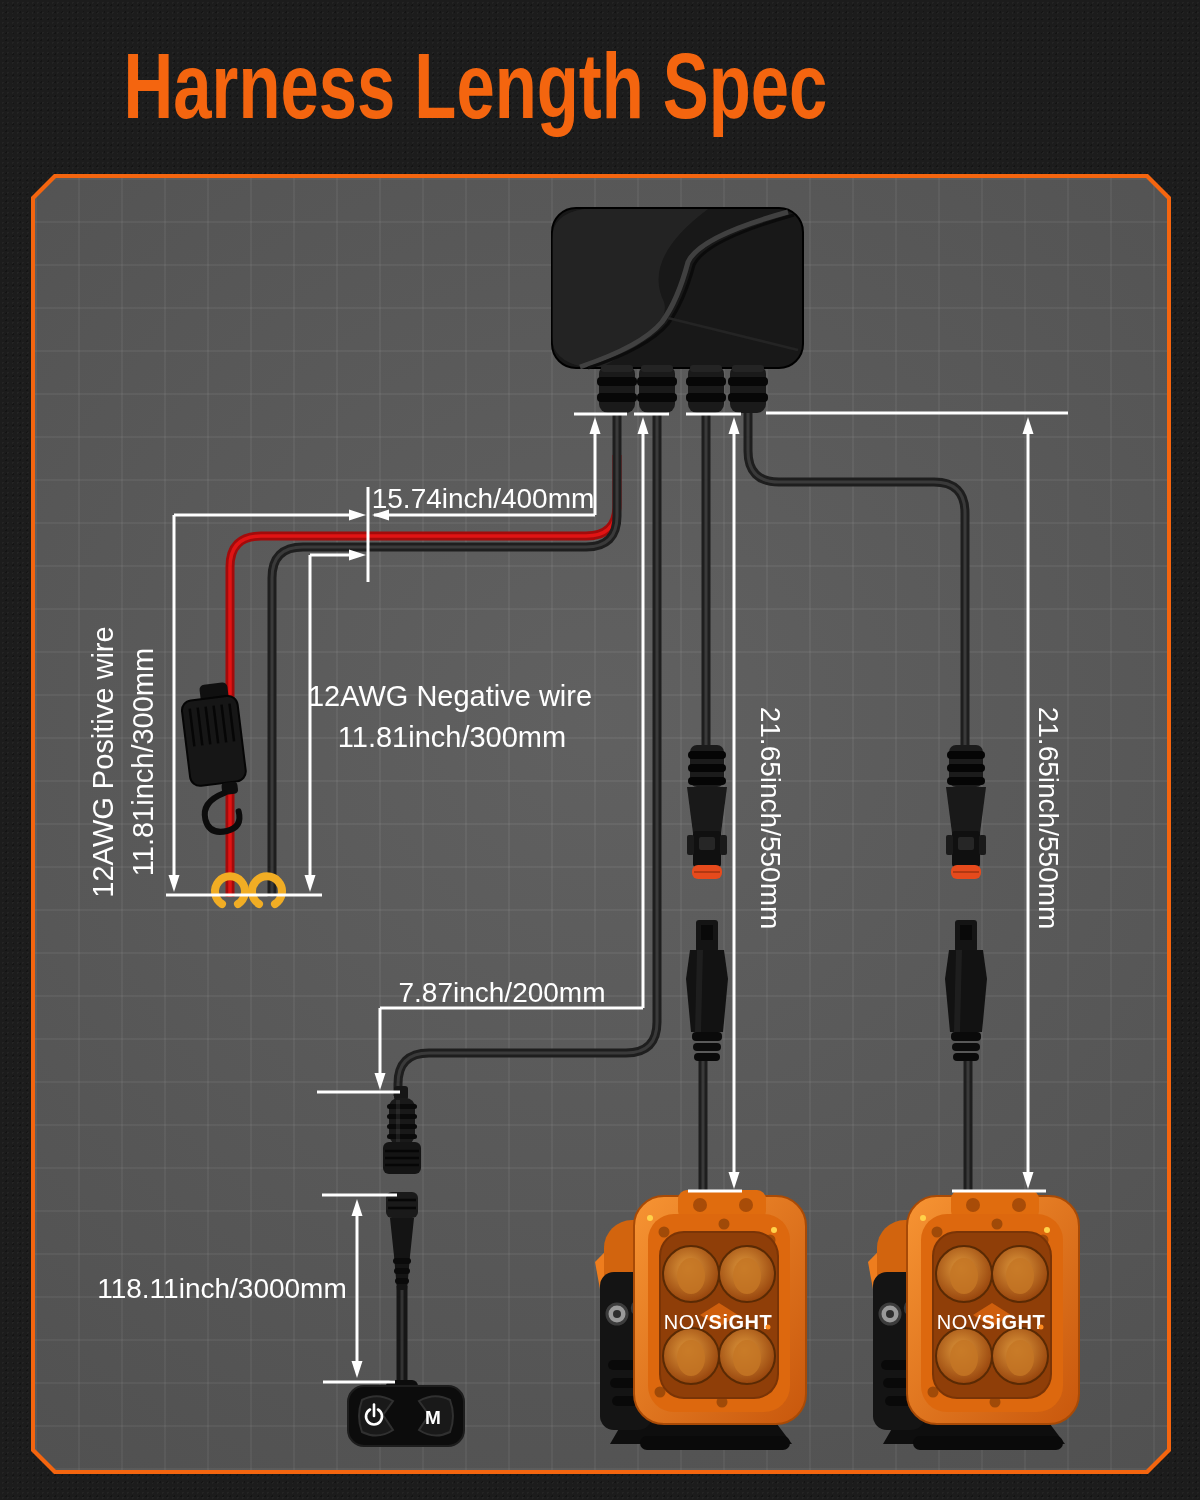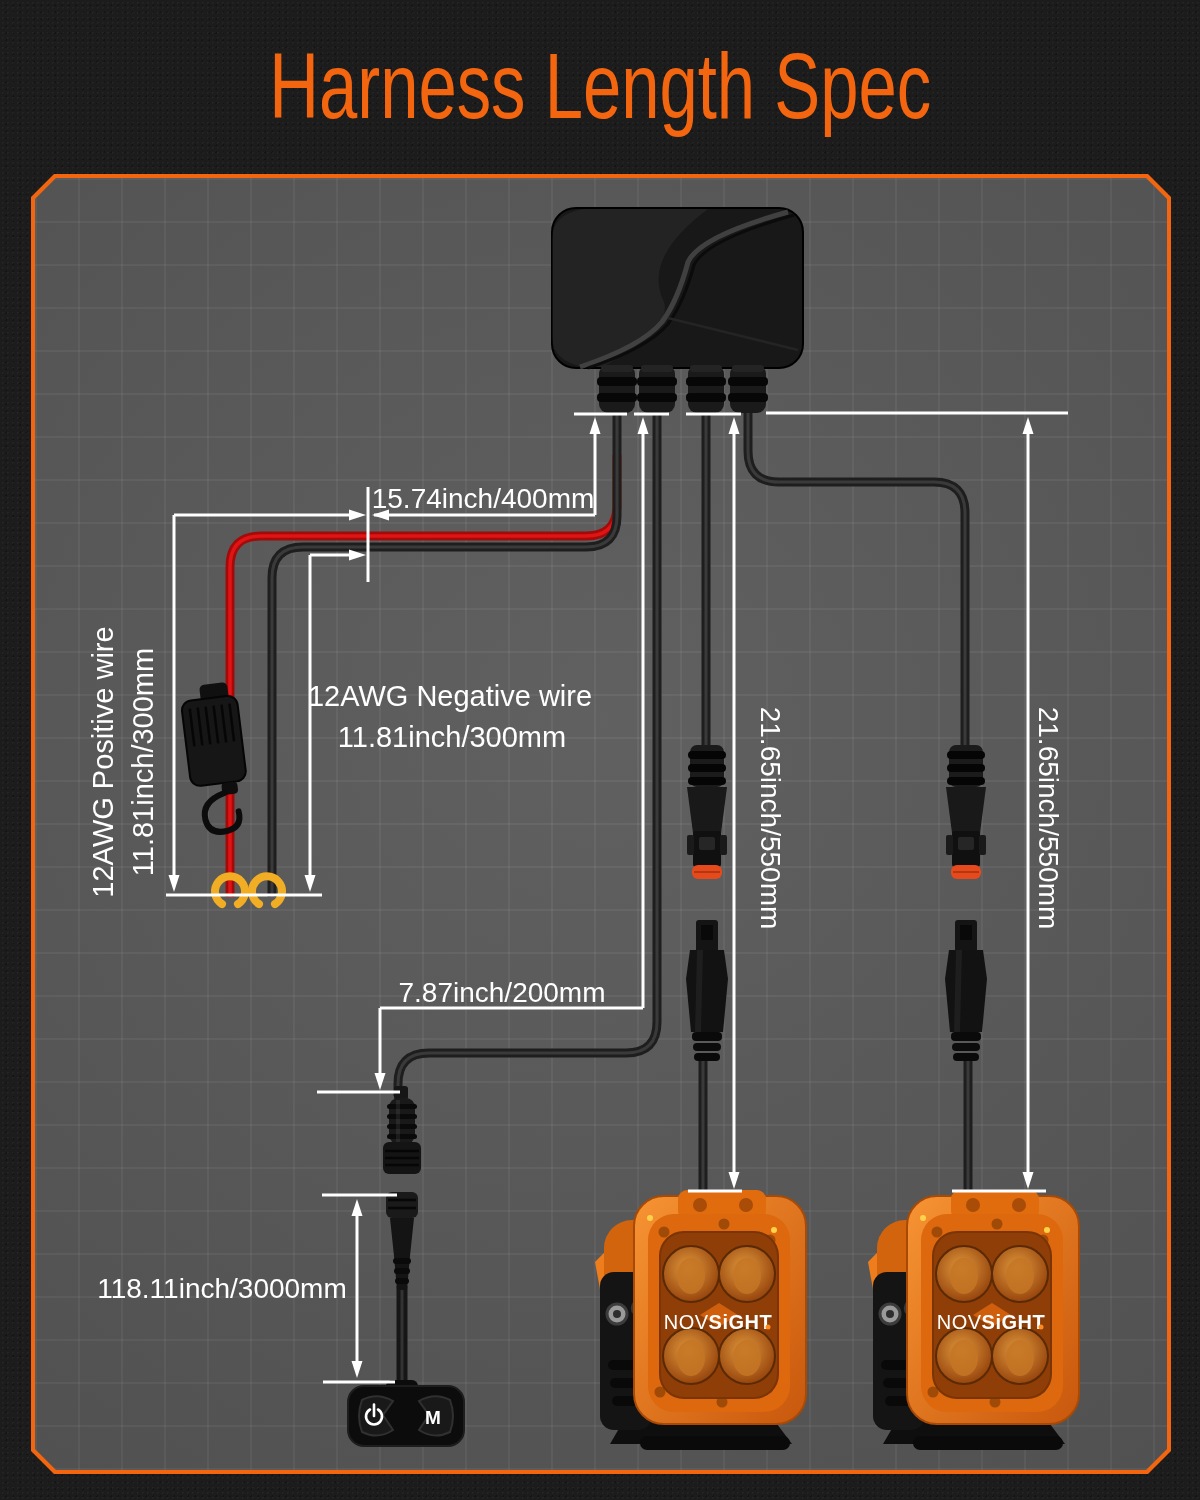--- a/index.html
+++ b/index.html
@@ -15,23 +15,23 @@
     background-color:#1c1c1c;
     background-image:
       radial-gradient(rgba(255,255,255,0.035) 1px, transparent 1px),
       radial-gradient(rgba(0,0,0,0.30) 1px, transparent 1px);
     background-size:5px 5px,7px 7px;
     background-position:0 0,3px 2px;
     font-family:"Liberation Sans", sans-serif;
   }
   .title{
     position:absolute;top:36px;left:0;width:100%;
-    text-align:center;margin:0;line-height:100px;
+    text-align:left;margin:0;line-height:100px;
     color:var(--accent-orange);
-    font-weight:normal;font-size:93px;letter-spacing:0px;
+    font-weight:bold;font-size:93px;letter-spacing:0px;
     white-space:nowrap;
   }
   .title span{display:inline-block;transform:scaleX(0.74);}
   .panel{
     position:absolute;left:31px;top:174px;width:1140px;height:1300px;
     background:var(--accent-orange);
     clip-path:polygon(23px 0,calc(100% - 23px) 0,100% 23px,100% calc(100% - 23px),calc(100% - 23px) 100%,23px 100%,0 calc(100% - 23px),0 23px);
   }
   .panel-inner{
     position:absolute;left:4px;top:4px;right:4px;bottom:4px;

